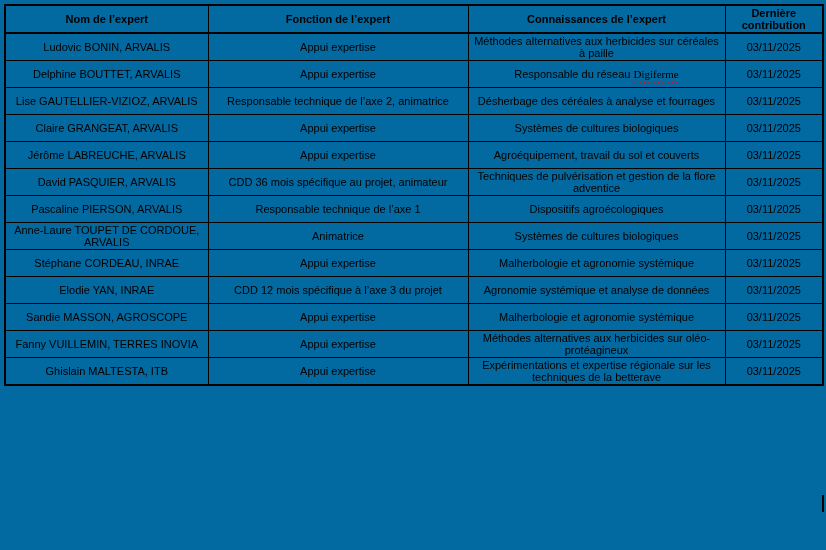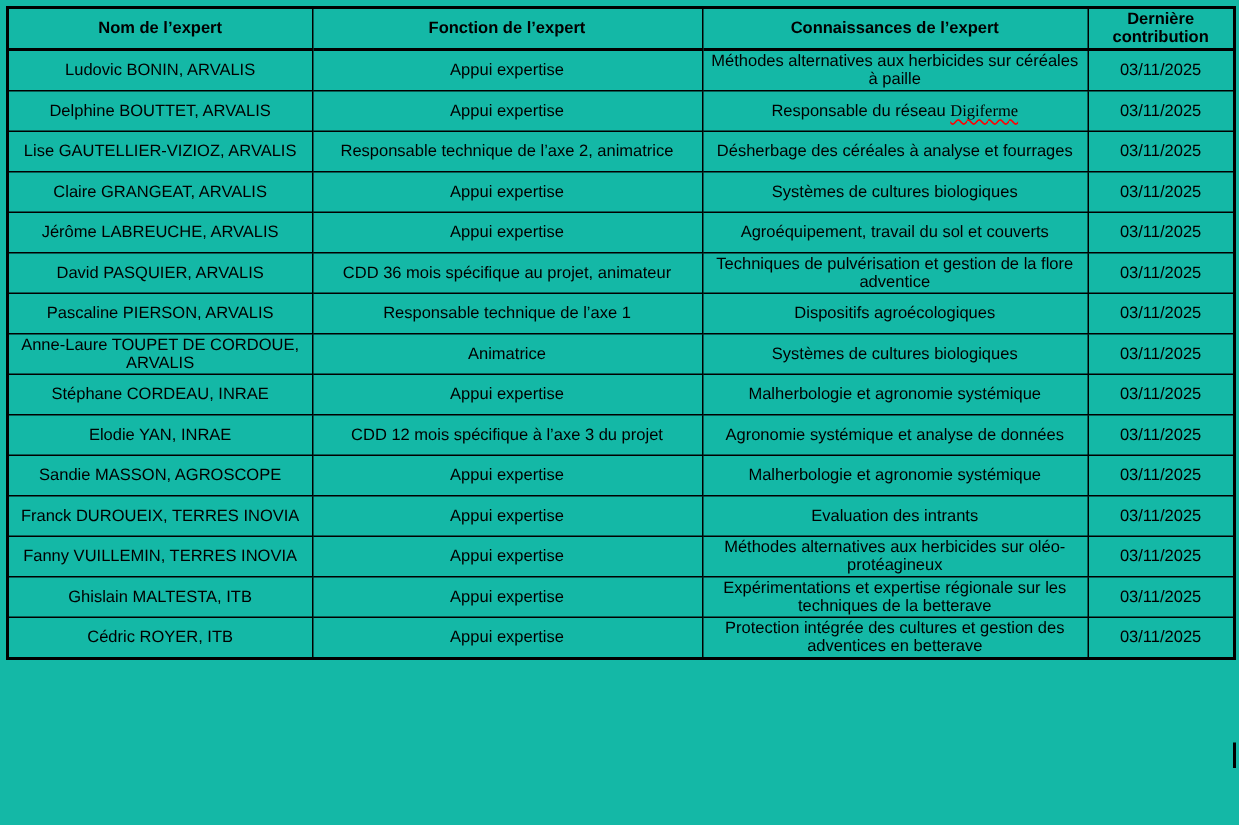--- a/index.html
+++ b/index.html
@@ -8,21 +8,21 @@
     background: #ffffff;
     width: 826px;
     height: 550px;
     overflow: hidden;
     font-family: "Liberation Sans", sans-serif;
   }
   .page {
     position: relative;
     width: 826px;
     height: 550px;
-    background: #14b8a6;
+    background: #0369a1;
   }
   table.expert-table {
     position: absolute;
     left: 4px;
     top: 4px;
     width: 818px;
     border-collapse: collapse;
     table-layout: fixed;
     border: 2px solid #000000;
   }
@@ -148,41 +148,29 @@
           <td>Agronomie systémique et analyse de données</td>
           <td>03/11/2025</td>
         </tr>
         <tr>
           <td>Sandie MASSON, AGROSCOPE</td>
           <td>Appui expertise</td>
           <td>Malherbologie et agronomie systémique</td>
           <td>03/11/2025</td>
         </tr>
         <tr>
-          <td>Franck DUROUEIX, TERRES INOVIA</td>
-          <td>Appui expertise</td>
-          <td>Evaluation des intrants</td>
-          <td>03/11/2025</td>
-        </tr>
-        <tr>
           <td>Fanny VUILLEMIN, TERRES INOVIA</td>
           <td>Appui expertise</td>
           <td>Méthodes alternatives aux herbicides sur oléo-protéagineux</td>
           <td>03/11/2025</td>
         </tr>
         <tr>
           <td>Ghislain MALTESTA, ITB</td>
           <td>Appui expertise</td>
           <td>Expérimentations et expertise régionale sur les techniques de la betterave</td>
           <td>03/11/2025</td>
         </tr>
-        <tr>
-          <td>Cédric ROYER, ITB</td>
-          <td>Appui expertise</td>
-          <td>Protection intégrée des cultures et gestion des adventices en betterave</td>
-          <td>03/11/2025</td>
-        </tr>
       </tbody>
   </table>
 
   <div class="text-cursor"></div>
 
 </div>
 
 </body></html>

